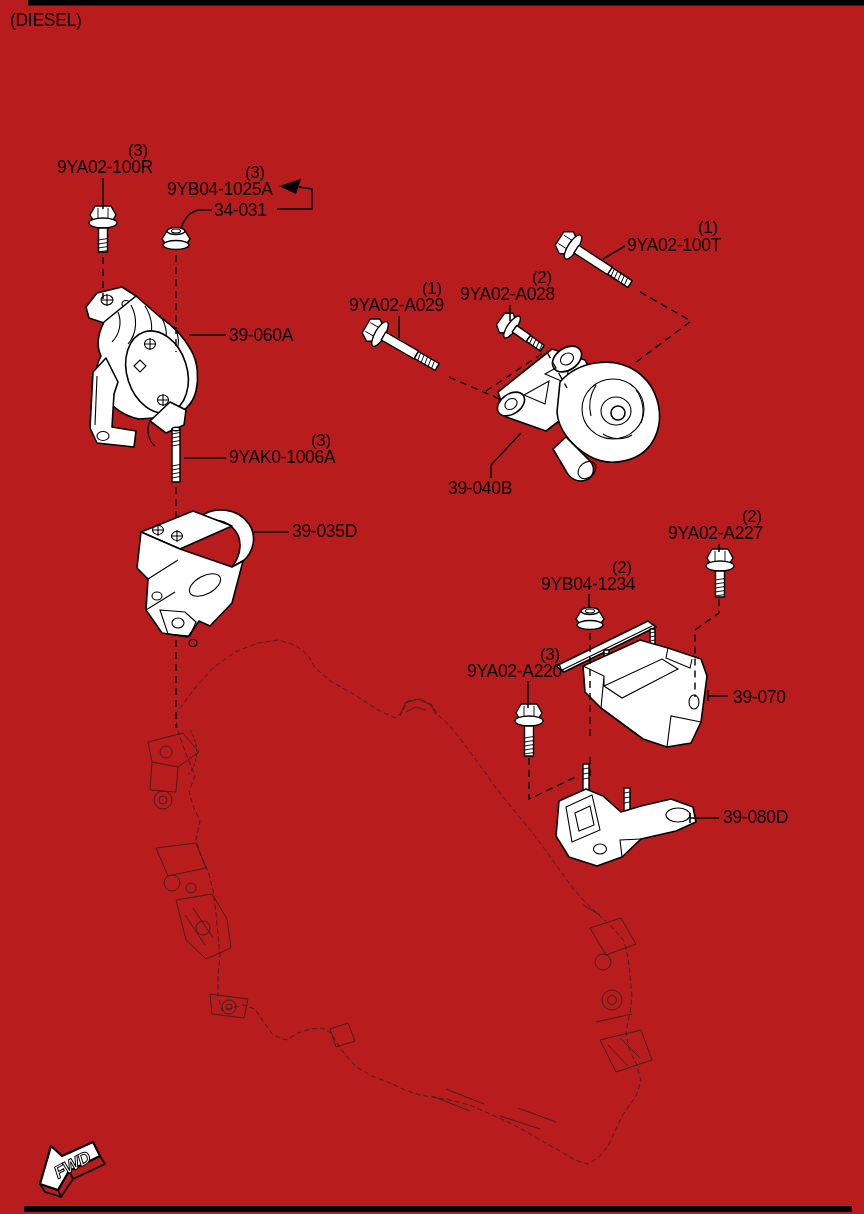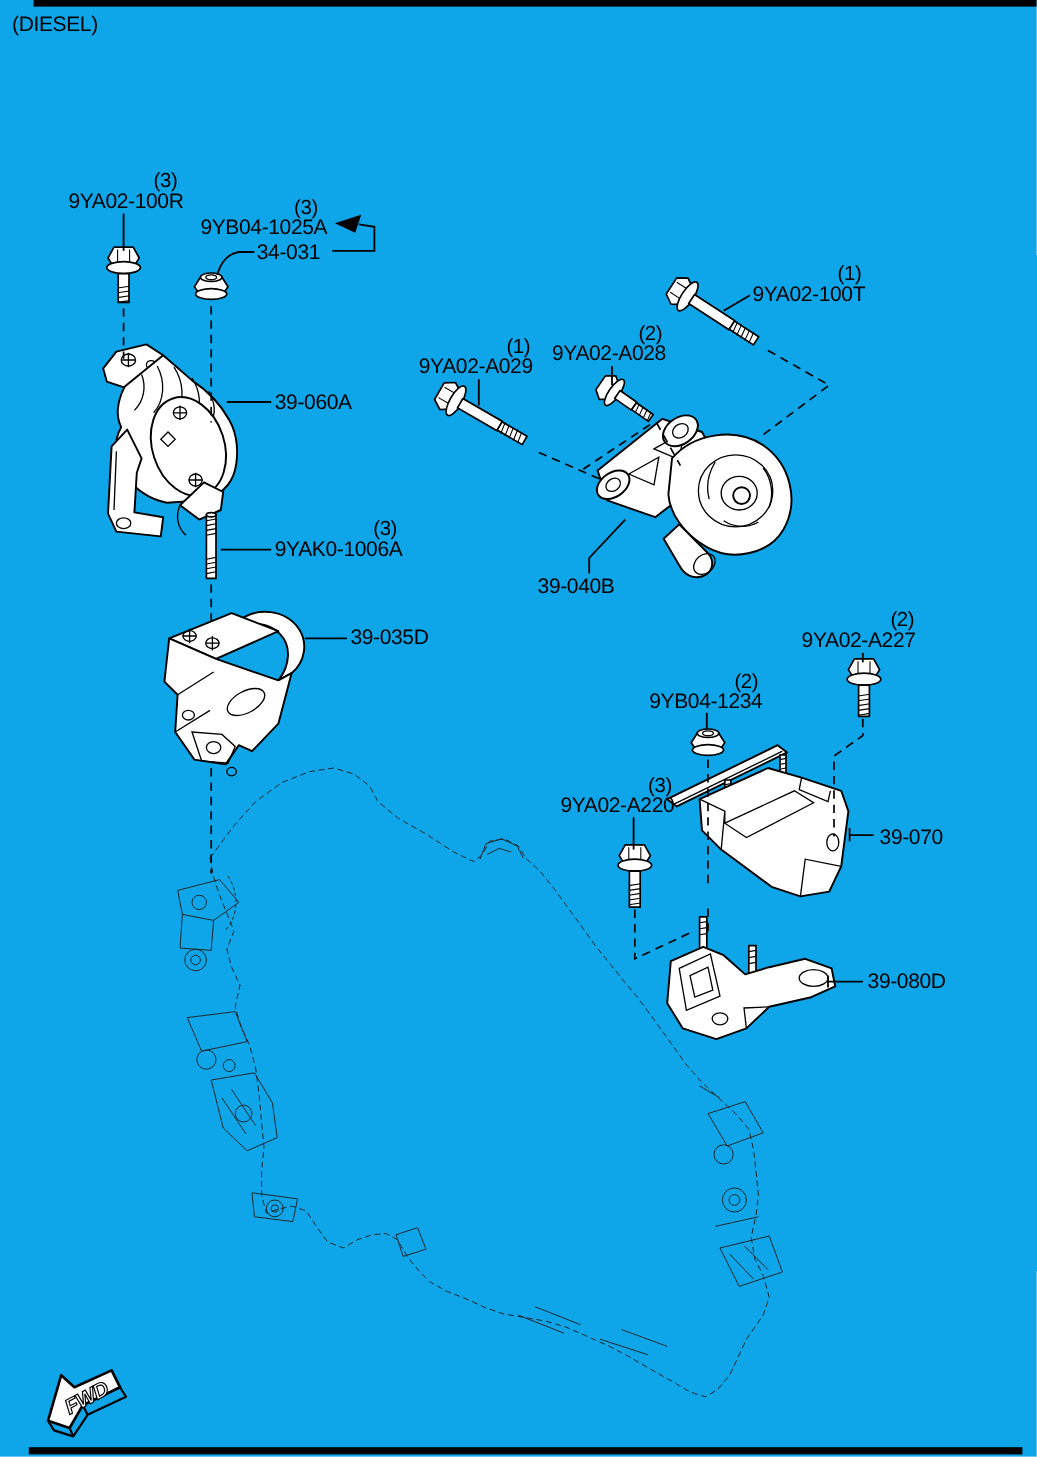--- a/index.html
+++ b/index.html
@@ -1,16 +1,16 @@
 <!DOCTYPE html>
 <html><head>
 <meta charset="utf-8">
 <style>
   html,body{margin:0;padding:0;background:#fff;}
-  #page{position:relative;width:864px;height:1214px;background:#0ea5e9;overflow:hidden;}
+  #page{position:relative;width:864px;height:1214px;background:#b91c1c;overflow:hidden;}
   svg{position:absolute;left:0;top:0;}
   text{font-family:"Liberation Sans",sans-serif;font-size:17.5px;fill:#000;letter-spacing:-0.3px;}
   text.qty{font-size:17px;}
   .ln{stroke:#000;stroke-width:1.5;fill:none;}
   .dash{stroke:#000;stroke-width:1.4;fill:none;stroke-dasharray:7 5;}
   .part{fill:#fff;stroke:#000;stroke-width:1.6;stroke-linejoin:round;}
   .det{fill:none;stroke:#000;stroke-width:1.1;}
   .eng{fill:none;stroke:#222;stroke-width:0.8;}
   .hw{fill:#fff;stroke:#000;stroke-width:1.4;stroke-linejoin:round;}
   .thr{stroke:#000;stroke-width:0.9;fill:none;}

